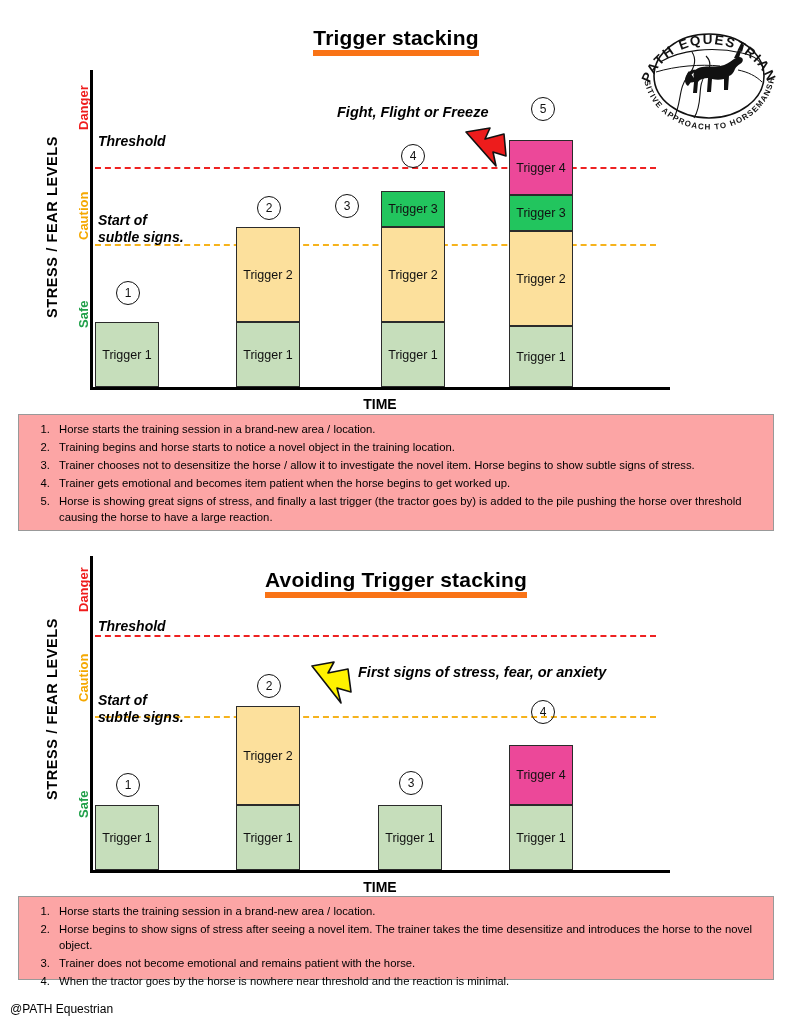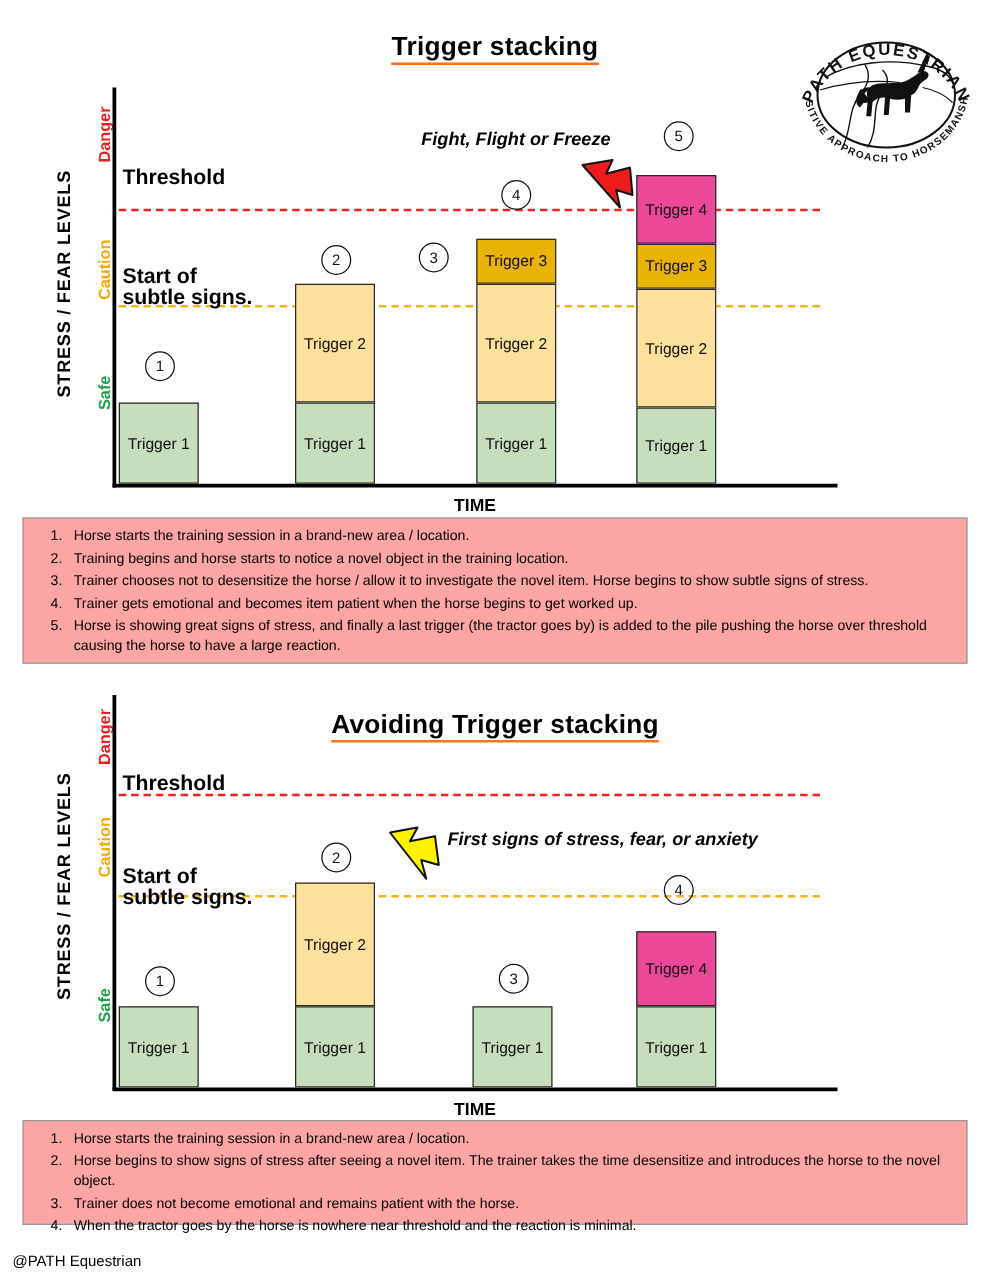--- a/index.html
+++ b/index.html
@@ -7,21 +7,21 @@
     width:792px;height:1024px;position:relative;overflow:hidden;
     font-family:"Liberation Sans", sans-serif;
     color:#000;
   }
 
   
   .chart-title{
     position:absolute;text-align:center;width:100%;
     font-size:21px;font-weight:bold;letter-spacing:.2px;
   }
-  .chart-title span{border-bottom:2px solid #f97316;padding-bottom:1px;}
+  .chart-title span{border-bottom:6px solid #f97316;padding-bottom:1px;}
 
   
   .logo{position:absolute;right:8px;top:6px;width:150px;height:140px;}
   .axis-y{position:absolute;background:#000;width:3px;}
   .axis-x{position:absolute;background:#000;height:3px;}
 
   .ylabel{
     position:absolute;
     transform-origin:left top;
     transform:rotate(-90deg);
@@ -32,35 +32,35 @@
     position:absolute;transform-origin:left top;transform:rotate(-90deg);
     font-size:13px;font-weight:bold;white-space:nowrap;
   }
   .zone.danger{color:#ef1c1c;}
   .zone.caution{color:#f5a800;}
   .zone.safe{color:#21a04a;}
 
   .dashline{position:absolute;height:0;border-top:2.5px dashed #ee2222;}
   .dashline.amber{border-top-color:#f6b31c;}
 
-  .dashlabel{position:absolute;font-size:17px;font-weight:bold;line-height:17px;}
+  .dashlabel{position:absolute;font-size:14px;font-weight:bold;line-height:17px;font-style:italic;}
 
   .xlabel{position:absolute;font-size:14px;font-weight:bold;text-align:center;}
 
   
   .bar{position:absolute;box-sizing:border-box;}
   .seg{
     position:absolute;left:0;right:0;box-sizing:border-box;
     border:1.6px solid #2b2b2b;
     display:flex;align-items:center;justify-content:center;
     font-size:12.5px;color:#111;
   }
   .seg.g{background:#c6debb;}
   .seg.y{background:#fce09c;}
-  .seg.b{background:#eab308;}
+  .seg.b{background:#22c55e;}
   .seg.o{background:#ec4899;}
 
   
   .circ{
     position:absolute;width:22px;height:22px;border:1.6px solid #111;
     border-radius:50%;display:flex;align-items:center;justify-content:center;
     font-size:12px;background:transparent;color:#111;
   }
 
   

